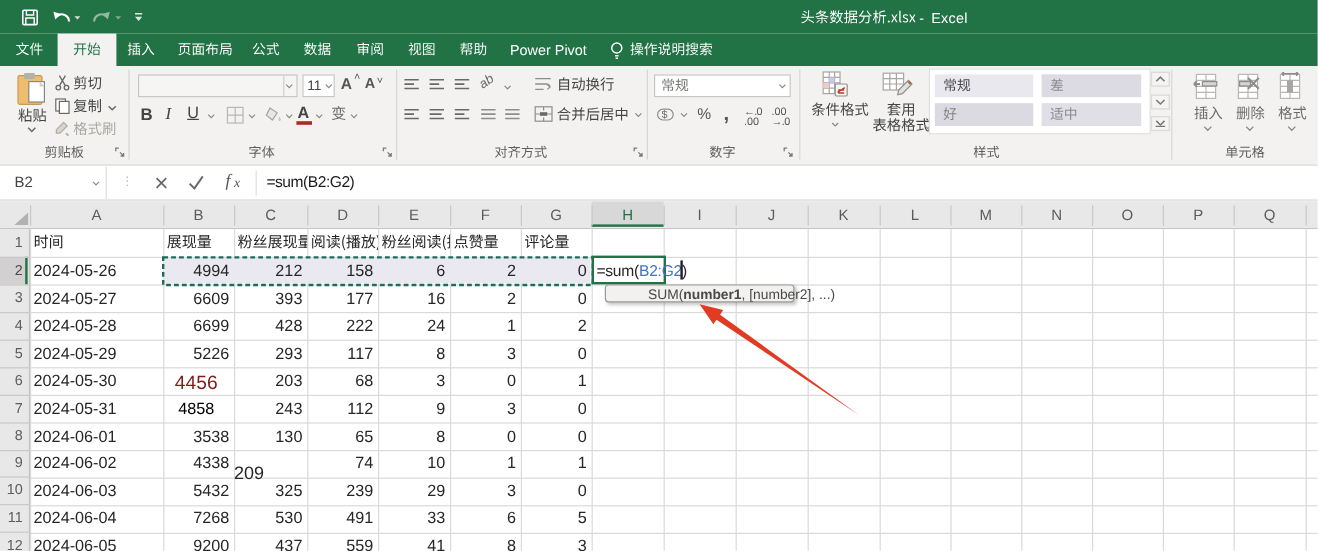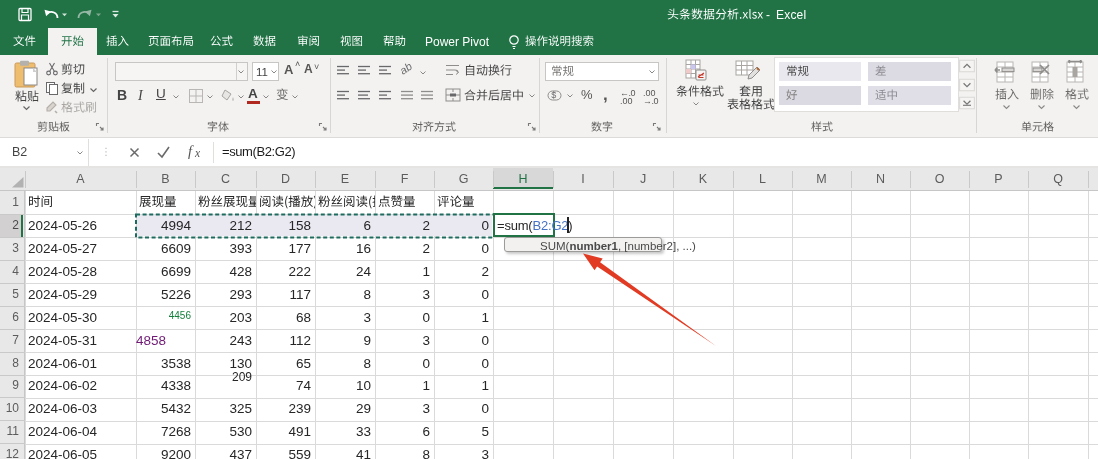--- a/index.html
+++ b/index.html
@@ -841,43 +841,43 @@
 <div style="left:375px;top:263.68px;font-size:13.5px;color:#262626;width:55px;text-align:right">1</div>
 <div style="left:434px;top:263.68px;font-size:13.5px;color:#262626;width:55px;text-align:right">2</div>
 <div style="left:28px;top:286.64px;font-size:13.5px;color:#262626;">2024-05-29</div>
 <div style="left:136px;top:286.64px;font-size:13.5px;color:#262626;width:55px;text-align:right">5226</div>
 <div style="left:195px;top:286.64px;font-size:13.5px;color:#262626;width:57px;text-align:right">293</div>
 <div style="left:256px;top:286.64px;font-size:13.5px;color:#262626;width:55px;text-align:right">117</div>
 <div style="left:315px;top:286.64px;font-size:13.5px;color:#262626;width:56px;text-align:right">8</div>
 <div style="left:375px;top:286.64px;font-size:13.5px;color:#262626;width:55px;text-align:right">3</div>
 <div style="left:434px;top:286.64px;font-size:13.5px;color:#262626;width:55px;text-align:right">0</div>
 <div style="left:28px;top:309.6px;font-size:13.5px;color:#262626;">2024-05-30</div>
-<div style="left:136px;top:309.6px;font-size:10px;color:#15803d;width:55px;text-align:right">4456</div>
+<div style="left:136px;top:309.6px;font-size:16px;color:#7f1d1d;width:55px;text-align:center">4456</div>
 <div style="left:195px;top:309.6px;font-size:13.5px;color:#262626;width:57px;text-align:right">203</div>
 <div style="left:256px;top:309.6px;font-size:13.5px;color:#262626;width:55px;text-align:right">68</div>
 <div style="left:315px;top:309.6px;font-size:13.5px;color:#262626;width:56px;text-align:right">3</div>
 <div style="left:375px;top:309.6px;font-size:13.5px;color:#262626;width:55px;text-align:right">0</div>
 <div style="left:434px;top:309.6px;font-size:13.5px;color:#262626;width:55px;text-align:right">1</div>
 <div style="left:28px;top:332.56px;font-size:13.5px;color:#262626;">2024-05-31</div>
-<div style="left:136px;top:332.56px;font-size:13.5px;color:#701a75;width:55px;text-align:left">4858</div>
+<div style="left:136px;top:332.56px;font-size:13.5px;color:#000000;width:55px;text-align:center">4858</div>
 <div style="left:195px;top:332.56px;font-size:13.5px;color:#262626;width:57px;text-align:right">243</div>
 <div style="left:256px;top:332.56px;font-size:13.5px;color:#262626;width:55px;text-align:right">112</div>
 <div style="left:315px;top:332.56px;font-size:13.5px;color:#262626;width:56px;text-align:right">9</div>
 <div style="left:375px;top:332.56px;font-size:13.5px;color:#262626;width:55px;text-align:right">3</div>
 <div style="left:434px;top:332.56px;font-size:13.5px;color:#262626;width:55px;text-align:right">0</div>
 <div style="left:28px;top:355.52px;font-size:13.5px;color:#262626;">2024-06-01</div>
 <div style="left:136px;top:355.52px;font-size:13.5px;color:#262626;width:55px;text-align:right">3538</div>
 <div style="left:195px;top:355.52px;font-size:13.5px;color:#262626;width:57px;text-align:right">130</div>
 <div style="left:256px;top:355.52px;font-size:13.5px;color:#262626;width:55px;text-align:right">65</div>
 <div style="left:315px;top:355.52px;font-size:13.5px;color:#262626;width:56px;text-align:right">8</div>
 <div style="left:375px;top:355.52px;font-size:13.5px;color:#262626;width:55px;text-align:right">0</div>
 <div style="left:434px;top:355.52px;font-size:13.5px;color:#262626;width:55px;text-align:right">0</div>
 <div style="left:28px;top:378.48px;font-size:13.5px;color:#262626;">2024-06-02</div>
 <div style="left:136px;top:378.48px;font-size:13.5px;color:#262626;width:55px;text-align:right">4338</div>
-<div style="left:195px;top:370px;font-size:12px;color:#262626;width:57px;text-align:right">209</div>
+<div style="left:195px;top:386px;font-size:15px;color:#262626;width:57px;text-align:left">209</div>
 <div style="left:256px;top:378.48px;font-size:13.5px;color:#262626;width:55px;text-align:right">74</div>
 <div style="left:315px;top:378.48px;font-size:13.5px;color:#262626;width:56px;text-align:right">10</div>
 <div style="left:375px;top:378.48px;font-size:13.5px;color:#262626;width:55px;text-align:right">1</div>
 <div style="left:434px;top:378.48px;font-size:13.5px;color:#262626;width:55px;text-align:right">1</div>
 <div style="left:28px;top:401.44000000000005px;font-size:13.5px;color:#262626;">2024-06-03</div>
 <div style="left:136px;top:401.44000000000005px;font-size:13.5px;color:#262626;width:55px;text-align:right">5432</div>
 <div style="left:195px;top:401.44000000000005px;font-size:13.5px;color:#262626;width:57px;text-align:right">325</div>
 <div style="left:256px;top:401.44000000000005px;font-size:13.5px;color:#262626;width:55px;text-align:right">239</div>
 <div style="left:315px;top:401.44000000000005px;font-size:13.5px;color:#262626;width:56px;text-align:right">29</div>
 <div style="left:375px;top:401.44000000000005px;font-size:13.5px;color:#262626;width:55px;text-align:right">3</div>

